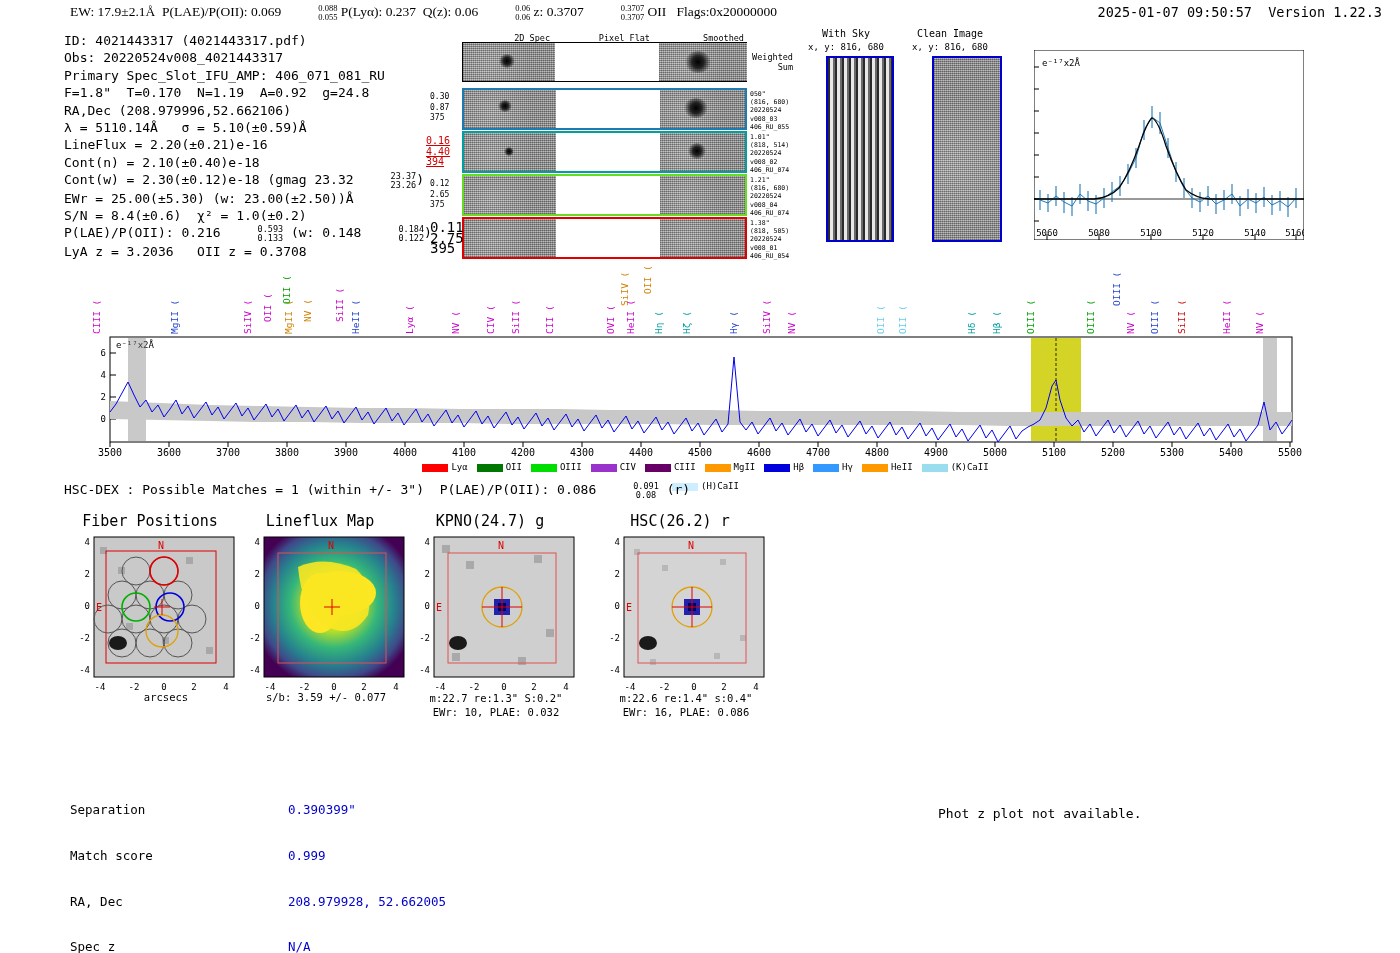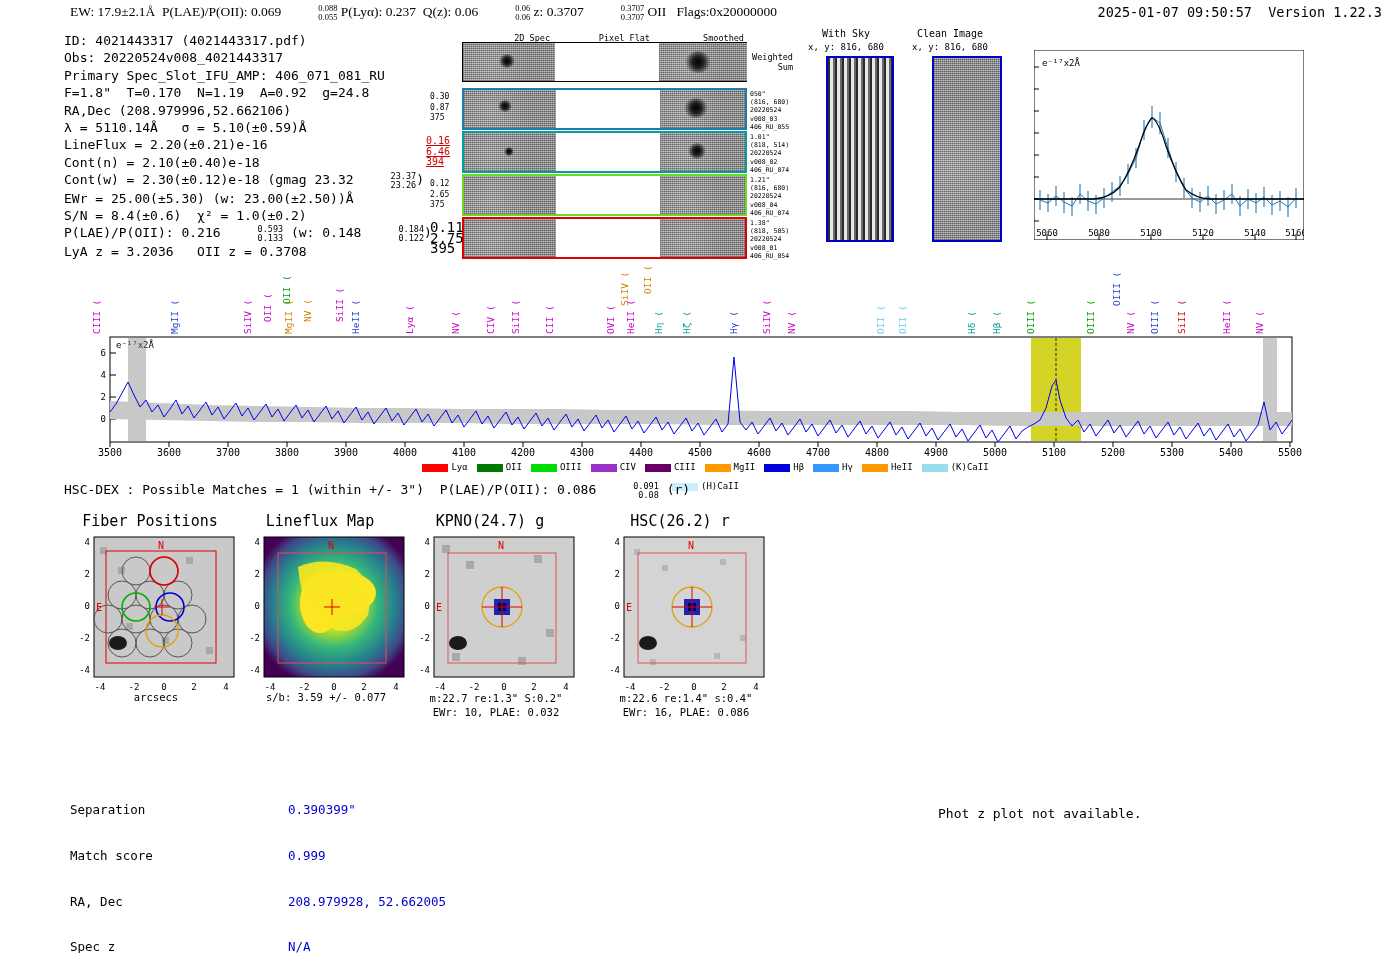--- a/index.html
+++ b/index.html
@@ -2,21 +2,21 @@
 <html><head>
 <meta charset="utf-8">
 <style>
   html,body{margin:0;padding:0;background:#fff;}
   body{width:1400px;height:953px;position:relative;font-family:"DejaVu Sans Mono",monospace;color:#000;overflow:hidden;}
   .abs{position:absolute;}
 
   
   #hdr-line{position:absolute;left:70px;top:4px;font-size:13.5px;white-space:pre;font-family:Liberation Serif, serif;}
   #hdr-right{position:absolute;right:18px;top:4px;font-size:13.5px;white-space:pre;}
-  .sup-sub{display:inline-block;vertical-align:middle;font-size:8.5px;line-height:1.05;text-align:right;margin-left:1px;padding-left:36px;}
+  .sup-sub{display:inline-block;vertical-align:middle;font-size:8.5px;line-height:1.05;text-align:center;margin-left:1px;padding-left:36px;}
   .sup-sub span{display:block;}
 
   
   #info{position:absolute;left:64px;top:32px;font-size:13px;line-height:17.4px;white-space:pre;}
 
   
   .panel-title{position:absolute;font-size:8.5px;text-align:right;}
   .framed{position:absolute;box-sizing:border-box;}
   .noise{
      background-color:#9a9a9a;
@@ -114,21 +114,21 @@
   <div class="noise abs" style="left:196px;top:0;width:85px;height:38px;"></div>
 </div>
 
 <div class="abs" style="left:430px;top:92px;font-size:8px;line-height:10.5px;color:#000;">
     <div>0.30</div>
     <div>0.87</div>
     <div>375</div>
   </div>
 <div class="abs" style="left:426px;top:136px;font-size:10px;line-height:10.5px;color:#d00000;text-decoration:underline;">
     <div>0.16</div>
-    <div>6.46</div>
+    <div>4.40</div>
     <div>394</div>
   </div>
 <div class="abs" style="left:430px;top:179px;font-size:8px;line-height:10.5px;color:#000;">
     <div>0.12</div>
     <div>2.65</div>
     <div>375</div>
   </div>
 <div class="abs" style="left:430px;top:222px;font-size:14px;line-height:10.5px;color:#000;">
     <div>0.11</div>
     <div>2.75</div>
@@ -498,21 +498,21 @@
   <text x="30" y="84" font-size="10" fill="#e00000">E</text>
   <g font-size="9" text-anchor="middle">
     <text x="34" y="163">-4</text>
         <text x="68" y="163">-2</text>
         <text x="98" y="163">0</text>
     <text x="128" y="163">2</text>
         <text x="160" y="163">4</text>
   </g>
 </svg>
 </div>
-<div class="subcap" style="left:66px;top:691px;width:180px;text-align:center;">arcsecs</div>
+<div class="subcap" style="left:76px;top:691px;width:180px;text-align:center;">arcsecs</div>
 
 <div class="imgtitle" style="left:230px;top:512px;width:180px;">Lineflux Map</div>
 <div class="abs" style="left:236px;top:527px;">
 <svg width="180" height="180" viewBox="0 0 180 180">
   <g font-size="9" text-anchor="end">
     <text x="24" y="18">4</text>
         <text x="24" y="50">2</text>
         <text x="24" y="82">0</text>
     <text x="24" y="114">-2</text>
         <text x="24" y="146">-4</text>

